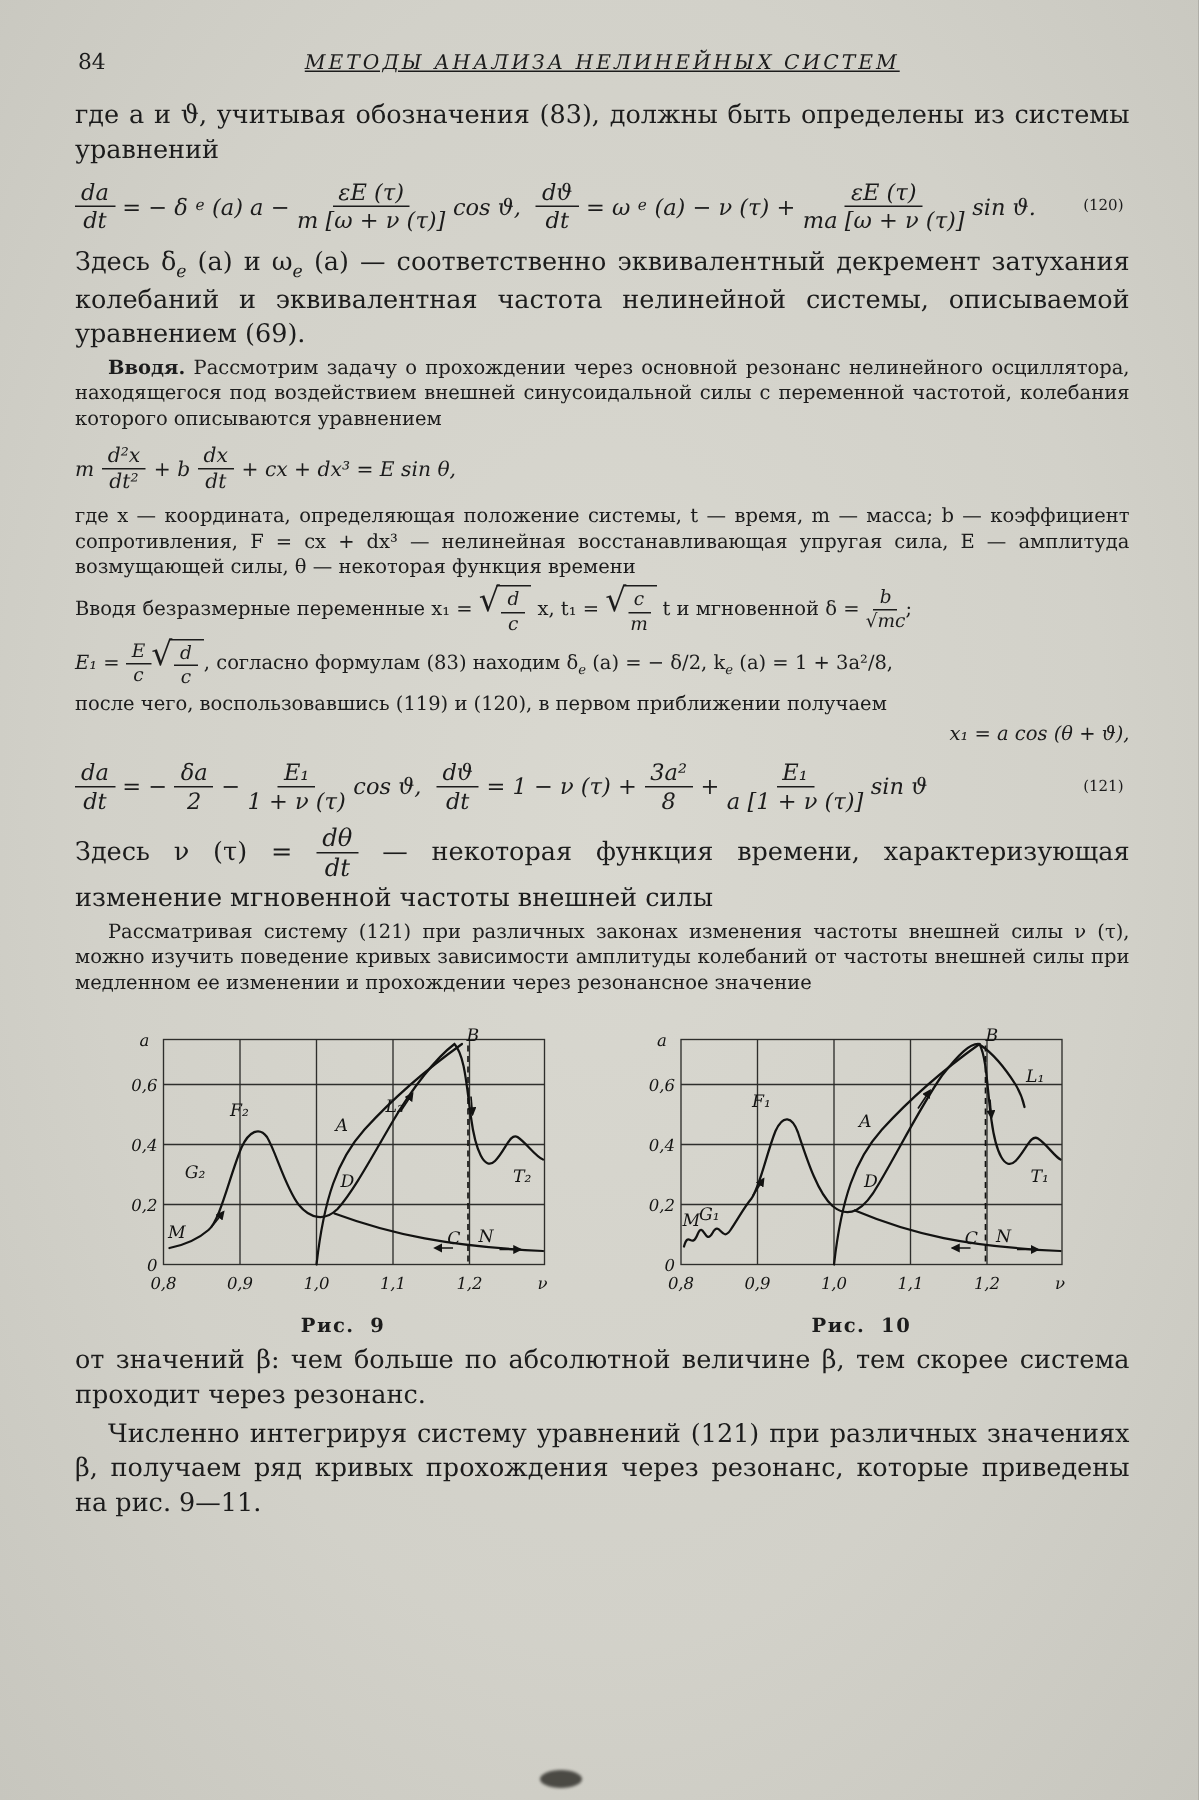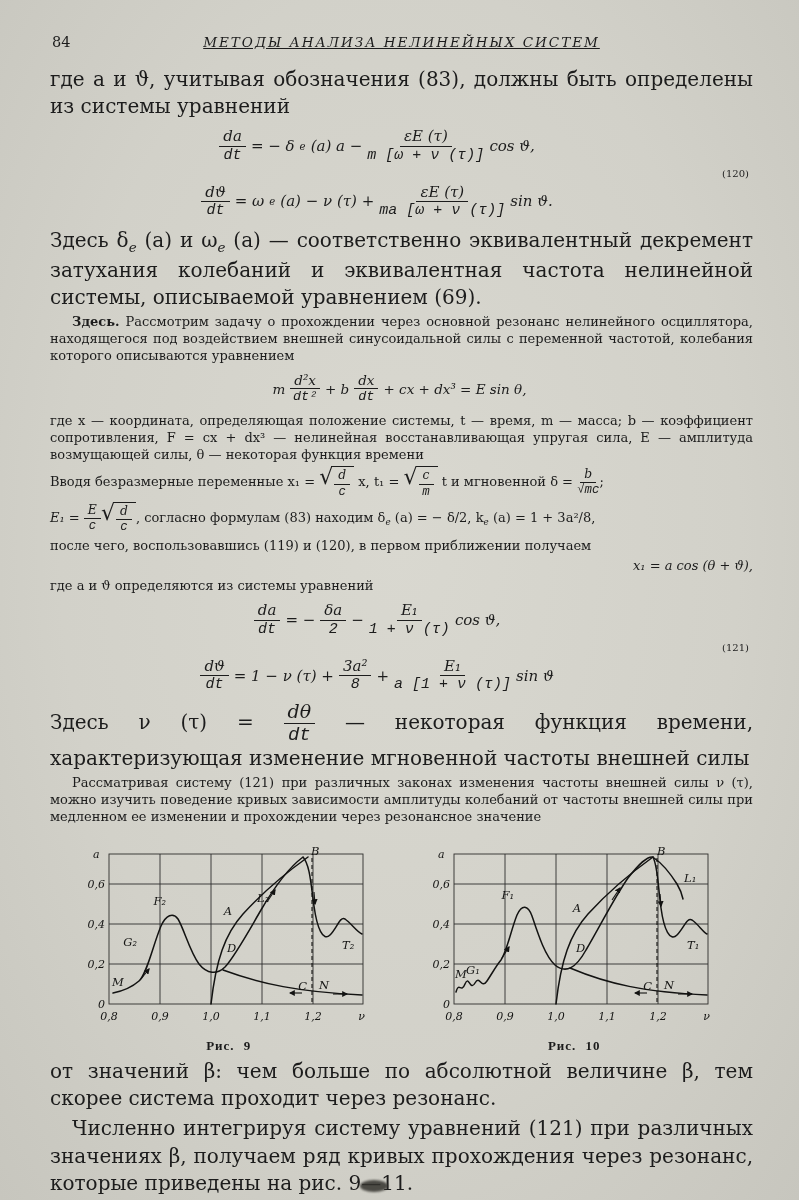--- a/index.html
+++ b/index.html
@@ -6,41 +6,41 @@
   .page{
     width:799px;height:1200px;box-sizing:border-box;position:relative;overflow:hidden;
     padding:34px 46px 0 50px;
     background:radial-gradient(ellipse at 50% 45%, #d9d8d0 0%, #d2d1c9 60%, #c7c6be 100%);
     font-family:"DejaVu Serif", "Liberation Serif", serif;
     color:#1c1c1c;
   }
   .header{position:relative;height:20px;margin-bottom:12px;font-size:14.5px;}
   .pagenum{position:absolute;left:2px;top:0;}
   .running-title{display:block;text-align:center;font-style:italic;letter-spacing:2px;font-size:13.5px;text-decoration:underline;}
-  p{margin:3px 0;font-size:20px;line-height:1.36;text-align:justify;}
+  p{margin:3px 0;font-size:17px;line-height:1.36;text-align:justify;}
   p.indent{text-indent:22px;}
   .small{font-size:13px;line-height:1.3;}
   .center{text-align:right;}
   .math{font-style:italic;}
   sub{font-size:0.68em;font-style:italic;}
   .frac{display:inline-flex;flex-direction:column;align-items:center;vertical-align:middle;line-height:1.08;text-align:center;}
   .frac .num{display:block;border-bottom:1px solid #1c1c1c;padding:0 4px 1px;}
-  .frac .den{display:block;padding-top:1px;font-family:Liberation Mono, monospace;}
+  .frac .den{display:block;padding-top:1px;}
   .ifrac{font-size:0.95em;}
   .sqrt{display:inline-flex;align-items:flex-start;vertical-align:middle;}
   .rad{font-size:1.7em;line-height:1;font-style:normal;margin-right:-2px;transform:translateY(-1px);}
   .root-body{border-top:1.3px solid #1c1c1c;padding:2px 4px 0 3px;display:inline-flex;}
   .eq-block{display:flex;align-items:center;margin:8px 4px 8px 0;}
-  .eq-lines{flex:1;display:flex;flex-direction:column;align-items:center;gap:20px;}
+  .eq-lines{flex:1;display:flex;flex-direction:row;align-items:center;gap:10px;}
   .eq-line{font-style:italic;font-size:15px;display:flex;align-items:center;gap:5px;}
   .eq-line.smalleq{font-size:13.5px;}
   .eq-number{font-size:10px;margin-left:18px;}
   .figs{display:flex;justify-content:space-around;margin:16px 6px 4px 6px;}
   figure{margin:0;display:flex;flex-direction:column;align-items:center;}
-  figcaption{font-size:13px;margin-top:10px;letter-spacing:1px;word-spacing:5px;font-weight:bold;font-family:Liberation Serif, serif;}
+  figcaption{font-size:13px;margin-top:10px;letter-spacing:1px;word-spacing:5px;font-weight:bold;}
   .fig .grid rect,.fig .grid line{stroke:#2e2e2c;stroke-width:0.9;fill:none;}
   .fig .curves path{stroke:#131312;stroke-width:1.5;fill:none;stroke-linecap:round;}
   .fig .curves .dash{stroke:#131312;stroke-width:1.1;stroke-dasharray:4 3;}
   .fig .curves .arr{stroke:#131312;stroke-width:1.1;}
   .fig text{font-family:"DejaVu Serif", "Liberation Serif", serif;font-style:italic;font-size:11px;fill:#141413;}
   .fig .pts text{font-size:11.5px;}
   .te{text-anchor:end;}
   .tm{text-anchor:middle;}
   .speck{position:absolute;left:360px;top:1180px;width:28px;height:12px;background:#34332e;border-radius:50%;filter:blur(1px);opacity:.85;}
 </style>
@@ -85,21 +85,21 @@
             <span class="den">ma [ω + ν (τ)]</span>
           </span>
         <span> sin ϑ.</span>
       </div>
     </div>
     <div class="eq-number">(120)</div>
   </div>
 
   <p><span>Здесь δ</span><sub>e</sub><span> (a) и ω</span><sub>e</sub><span> (a) — соответственно эквивалентный декремент затухания колебаний и эквивалентная частота нелинейной системы, описываемой уравнением (69).</span></p>
 
-  <p class="small indent"><b>Здесь.</b><span> Рассмотрим задачу о прохождении через основной резонанс нелинейного осциллятора, находящегося под воздействием внешней синусоидальной силы с переменной частотой, колебания которого описываются уравнением</span></p>
+  <p class="small indent"><b>Вводя.</b><span> Рассмотрим задачу о прохождении через основной резонанс нелинейного осциллятора, находящегося под воздействием внешней синусоидальной силы с переменной частотой, колебания которого описываются уравнением</span></p>
 
   <div class="eq-block">
     <div class="eq-lines">
       <div class="eq-line smalleq">
         <span>m </span>
         <span class="frac">
             <span class="num">d²x</span>
             <span class="den">dt²</span>
           </span>
         <span> + b </span>
@@ -149,21 +149,20 @@
             <span class="den">c</span>
           </span>
         </span>
       </span><span>,  согласно формулам (83) находим δ</span><sub>e</sub><span> (a) = − δ/2,  k</span><sub>e</sub><span> (a) = 1 + 3a²/8,</span>
   </p>
 
   <p class="small">после чего, воспользовавшись (119) и (120), в первом приближении получаем</p>
 
   <p class="small center math">x₁ = a cos (θ + ϑ),</p>
 
-  <p class="small">где a и ϑ определяются из системы уравнений</p>
 
   <div class="eq-block">
     <div class="eq-lines">
       <div class="eq-line">
         <span class="frac">
             <span class="num">da</span>
             <span class="den">dt</span>
           </span>
         <span>= −</span>
         <span class="frac">

